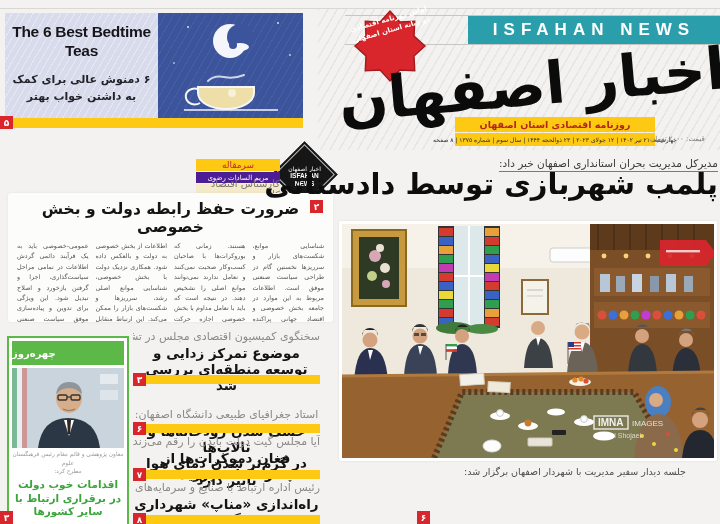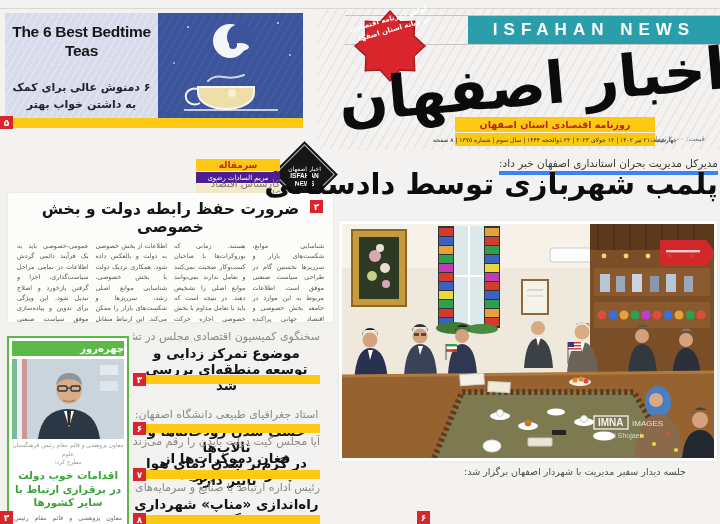--- a/index.html
+++ b/index.html
@@ -24,59 +24,59 @@
   .ystrip1 span{color:#b3261e;font-weight:bold;font-size:9.5px;}
   .ystrip2{left:455px;top:133px;width:200px;height:13px;}
   .ystrip2 span{color:#2a2a28;font-size:6px;white-space:nowrap;}
   .price{left:650px;top:135px;width:68px;font-size:7px;color:#777;text-align:left;}
   
   .tea-card{left:5px;top:13px;width:298px;height:105px;display:flex;}
   .tea-left{width:153px;height:105px;background:#D8DBEC;
     background-image:repeating-linear-gradient(120deg,rgba(255,255,255,0.35) 0 1px,transparent 1px 6px);}
   .tea-title{margin-top:9px;text-align:center;font-family:Liberation Sans, sans-serif;font-weight:bold;
     font-size:15.5px;line-height:1.25;color:#16161a;letter-spacing:-0.3px;}
-  .tea-sub{margin-top:18px;text-align:center;font-weight:bold;font-size:11px;line-height:1.6;color:#23232a;}
+  .tea-sub{margin-top:10px;text-align:center;font-weight:bold;font-size:11px;line-height:1.6;color:#23232a;}
   .tea-right{width:145px;height:105px;background:#3C549B;position:relative;
     background-image:repeating-linear-gradient(120deg,rgba(255,255,255,0.06) 0 1px,transparent 1px 7px);}
   .tea-ybar{left:0;top:118px;width:303px;height:10px;background:#FDC913;}
   .badge{background:#D8262C;color:#fff;font-size:9px;font-weight:bold;width:13px;height:13px;
     display:flex;align-items:center;justify-content:center;}
   
   .ed-diamond{left:281px;top:151px;width:47px;height:47px;background:#161616;transform:rotate(45deg);
     box-shadow:inset 0 0 0 2px #161616, inset 0 0 0 3px rgba(255,255,255,.7);}
   .ed-diamond-inner{left:281px;top:155px;width:47px;height:42px;display:flex;flex-direction:column;
     align-items:center;justify-content:center;color:#fff;text-align:center;}
   .ed-diamond-inner .fa{font-size:6px;}
   .ed-diamond-inner .en{font-size:6.5px;font-weight:bold;font-family:"Liberation Sans",sans-serif;line-height:1.2;}
   .ed-label{left:196px;top:159px;width:84px;height:12px;background:#FDC913;display:flex;align-items:center;justify-content:center;}
-  .ed-label span{color:#c0272d;font-weight:bold;font-size:9px;}
+  .ed-label span{color:#c0272d;font-weight:normal;font-size:9px;}
   .ed-author{left:196px;top:172px;width:84px;height:11px;background:#4c1d95;display:flex;align-items:center;justify-content:center;}
   .ed-author span{color:#fff;font-size:7px;}
   .ed-role{left:196px;top:184px;width:84px;height:10px;background:#f4e9c8;display:flex;align-items:center;justify-content:center;}
   .ed-role span{color:#7a7a72;font-size:10px;}
   .ed-card{left:8px;top:193px;width:325px;height:129px;background:#fcfcfb;border-radius:3px;box-shadow:0 0 3px rgba(0,0,0,.06);}
   .ed-headline{margin:7px 10px 5px;text-align:center;font-weight:bold;font-size:15.5px;color:#151515;}
   .ed-body{direction:rtl;column-count:4;column-gap:7px;font-size:6.4px;line-height:1.62;color:#56554f;
     text-align:justify;height:90px;overflow:hidden;margin:0 9px;}
   
   .main-kicker{left:345px;top:152px;width:373px;text-align:right;direction:rtl;}
-  .main-kicker span{display:inline-block;font-size:10.5px;color:#3a3a38;border-bottom:4px solid #3b82f6;padding-bottom:2px;}
+  .main-kicker span{display:inline-block;font-size:10.5px;color:#3a3a38;border-bottom:1px solid #3b82f6;padding-bottom:2px;}
   .main-headline{left:345px;top:167px;width:373px;text-align:center;direction:rtl;
     font-weight:bold;font-size:29px;color:#0d0d0d;white-space:nowrap;}
   .badge-main{left:310px;top:200px;}
   .photo-card{left:339px;top:221px;width:372px;height:234px;background:#fff;border-radius:2px;
     box-shadow:0 0 3px rgba(0,0,0,.08);padding:3px;}
   
   .mid-item{left:133px;width:187px;direction:rtl;text-align:center;}
   .mid-kicker{font-size:11px;color:#8a8a84;white-space:nowrap;overflow:hidden;}
   .mid-headline{font-weight:bold;font-size:13.5px;line-height:1.2;color:#141414;margin-top:2px;}
   .ybar{position:absolute;left:133px;width:187px;height:9px;background:#FDC913;}
   
   .face-box{left:7px;top:336px;width:122px;height:200px;background:#fff;border:2px solid #5CB947;box-sizing:border-box;}
-  .face-head{margin:3px;height:15px;background:#5CB947;display:flex;align-items:center;justify-content:flex-end;}
+  .face-head{margin:3px;height:24px;background:#5CB947;display:flex;align-items:center;justify-content:flex-start;}
   .face-head span{color:#fff;font-weight:bold;font-size:10px;}
   .face-photo{margin:0 3px;height:80px;background:#cfd8de;}
   .face-cap{margin-top:2px;text-align:center;font-size:5.8px;line-height:1.5;color:#999;direction:rtl;}
   .face-headline{margin-top:2px;text-align:center;font-weight:bold;font-size:10.5px;line-height:1.3;color:#3BA43B;direction:rtl;}
   .face-body{margin:3px 5px 0;font-size:6.2px;line-height:1.55;color:#6a6a64;text-align:justify;direction:rtl;}
   .badge-face{left:0;top:511px;}
   
   .mal-kicker{left:432px;top:466px;width:286px;text-align:center;direction:rtl;font-size:9.5px;color:#4c4c48;}
   .mal-headline{left:432px;top:480px;width:286px;text-align:center;direction:rtl;font-weight:bold;font-size:19px;color:#0f0f0f;}
   .badge-mal{left:417px;top:511px;}

